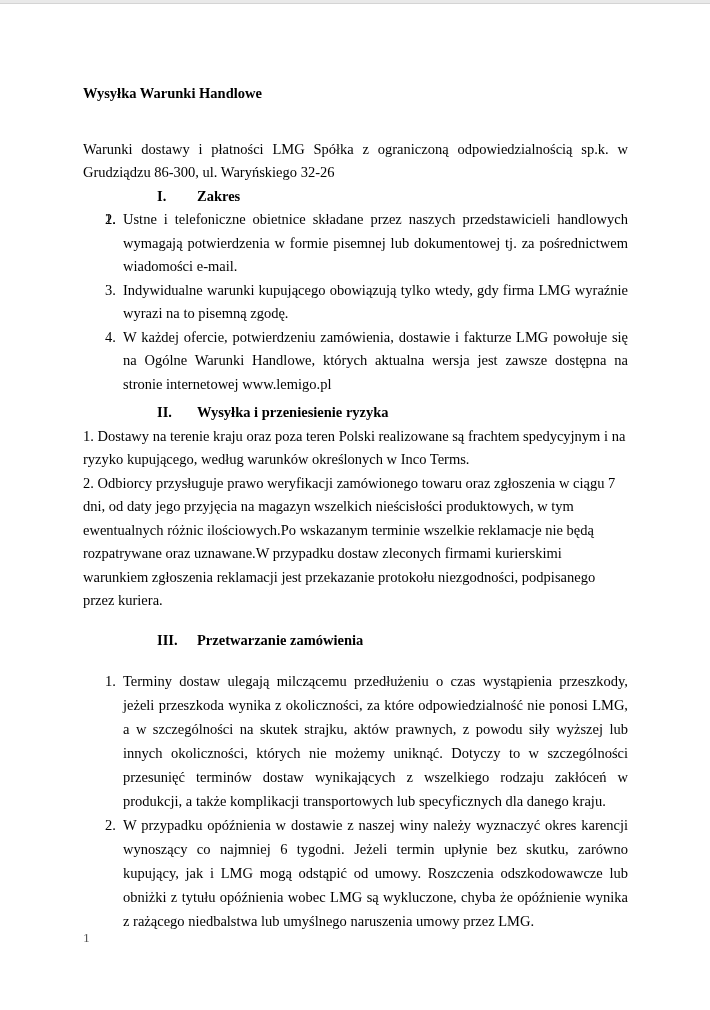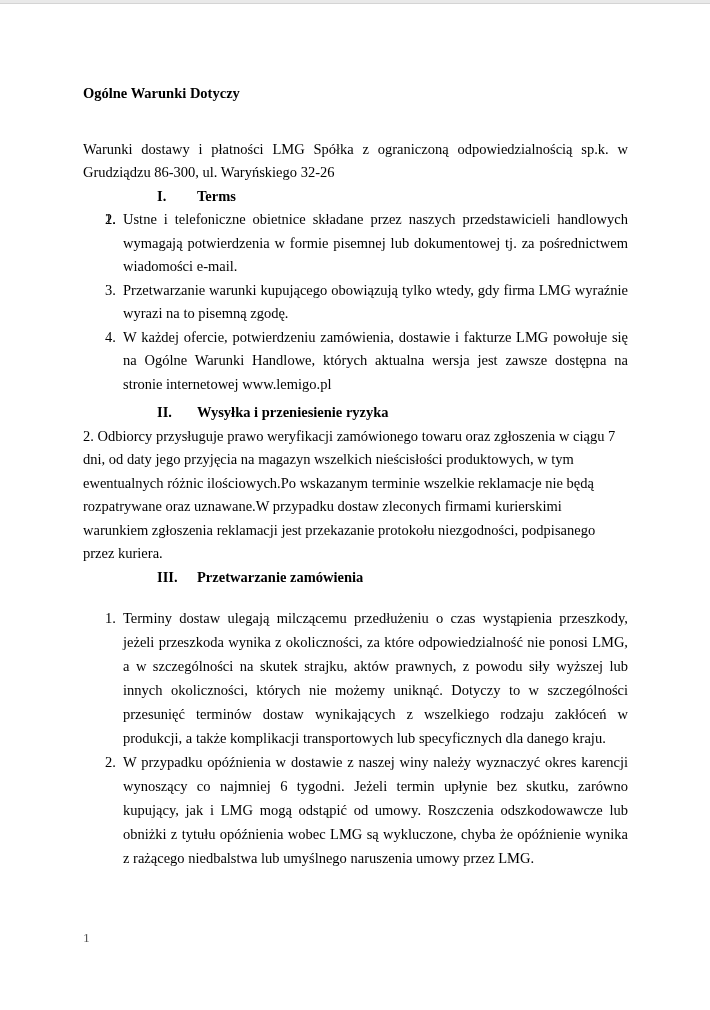--- a/index.html
+++ b/index.html
@@ -32,21 +32,21 @@
   .sec-heading {
     font-weight:bold;
     padding-left:74px;
     margin:0;
   }
   .sec-heading .sec-num {
     display:inline-block;
     width:40px;
   }
   .sec-heading.gap-ii { margin-top:5px; }
-  .sec-heading.gap-iii { }
+  .sec-heading.gap-iii { margin-top:16px; }
   .olist { margin:0; }
   .olist.gap-top { margin-top:17px; }
   .list-item {
     position:relative;
     padding-left:40px;
     text-align:justify;
   }
   .list-item .li-num {
     position:absolute;
     left:22px;
@@ -65,46 +65,47 @@
     color:#555;
   }
 </style>
 </head>
 <body>
 
 <div class="top-edge"></div>
 
 <div class="page">
 
-  <p class="doc-title">Ogólne Warunki Dotyczy</p>
+  <p class="doc-title">Wysyłka Warunki Handlowe</p>
 
   <p class="intro">Warunki dostawy i płatności LMG Spółka z ograniczoną odpowiedzialnością sp.k. w Grudziądzu 86-300, ul. Waryńskiego 32-26</p>
 
   <div class="sec-heading">
-    <span class="sec-num">I.</span><span class="sec-title">Terms</span>
+    <span class="sec-num">I.</span><span class="sec-title">Zakres</span>
   </div>
   <div class="olist">
     <div class="list-item">
       <span class="li-num">1.</span>
     </div>
     <div class="list-item">
       <span class="li-num">2.</span><span class="li-text">Ustne i telefoniczne obietnice składane przez naszych przedstawicieli handlowych wymagają potwierdzenia w formie pisemnej lub dokumentowej tj. za pośrednictwem wiadomości e-mail.</span>
     </div>
     <div class="list-item">
-      <span class="li-num">3.</span><span class="li-text">Przetwarzanie warunki kupującego obowiązują tylko wtedy, gdy firma LMG wyraźnie wyrazi na to pisemną zgodę.</span>
+      <span class="li-num">3.</span><span class="li-text">Indywidualne warunki kupującego obowiązują tylko wtedy, gdy firma LMG wyraźnie wyrazi na to pisemną zgodę.</span>
     </div>
     <div class="list-item">
       <span class="li-num">4.</span><span class="li-text">W każdej ofercie, potwierdzeniu zamówienia, dostawie i fakturze LMG powołuje się na Ogólne Warunki Handlowe, których aktualna wersja jest zawsze dostępna na stronie internetowej www.lemigo.pl</span>
     </div>
   </div>
 
   <div class="sec-heading gap-ii">
     <span class="sec-num">II.</span><span class="sec-title">Wysyłka i przeniesienie ryzyka</span>
   </div>
   <div class="plain-paras">
+    <p>1. Dostawy na terenie kraju oraz poza teren Polski realizowane są frachtem spedycyjnym i na ryzyko kupującego, według warunków określonych w Inco Terms.</p>
     <p>2. Odbiorcy przysługuje prawo weryfikacji zamówionego towaru oraz zgłoszenia w ciągu 7 dni, od daty jego przyjęcia na magazyn wszelkich nieścisłości produktowych, w tym ewentualnych różnic ilościowych.Po wskazanym terminie wszelkie reklamacje nie będą rozpatrywane oraz uznawane.W przypadku dostaw zleconych firmami kurierskimi warunkiem zgłoszenia reklamacji jest przekazanie protokołu niezgodności, podpisanego przez kuriera.</p>
   </div>
 
   <div class="sec-heading gap-iii">
     <span class="sec-num">III.</span><span class="sec-title">Przetwarzanie zamówienia</span>
   </div>
   <div class="olist gap-top sec3">
     <div class="list-item">
       <span class="li-num">1.</span><span class="li-text">Terminy dostaw ulegają milczącemu przedłużeniu o czas wystąpienia przeszkody, jeżeli przeszkoda wynika z okoliczności, za które odpowiedzialność nie ponosi LMG, a w szczególności  na skutek strajku, aktów prawnych, z powodu siły wyższej lub innych okoliczności, których nie możemy uniknąć. Dotyczy to w szczególności przesunięć terminów dostaw wynikających z wszelkiego rodzaju zakłóceń w produkcji, a także komplikacji transportowych lub specyficznych dla danego kraju.</span>
     </div>

